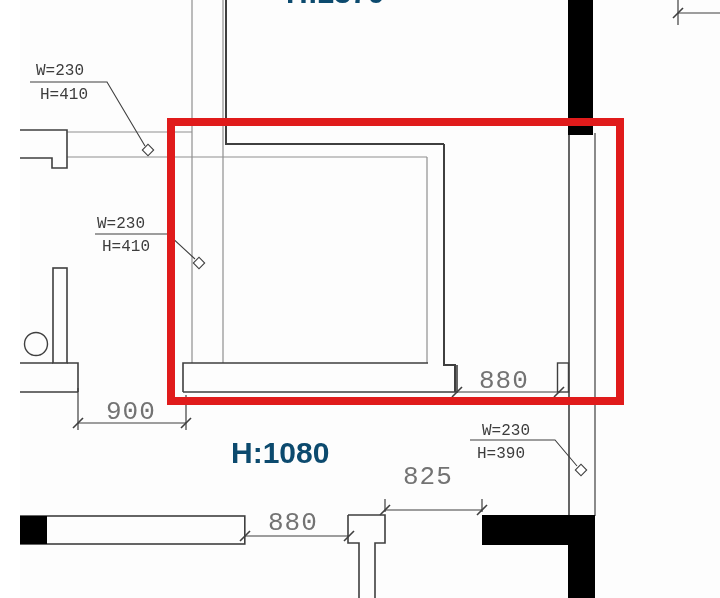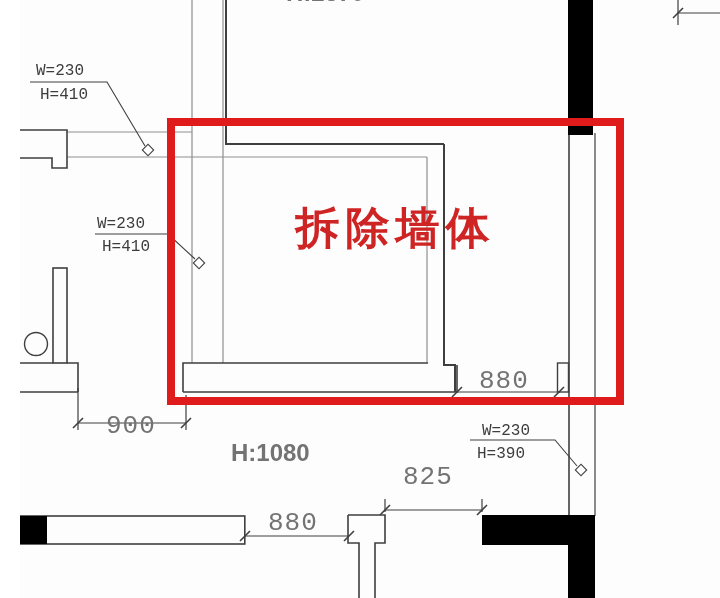--- a/index.html
+++ b/index.html
@@ -10,22 +10,22 @@
   #plan-svg{position:absolute;left:0;top:0;}
   .cad-label{
     position:absolute;color:#3d3d3d;font-family:"Liberation Mono",monospace;
     font-size:16px;line-height:16px;white-space:nowrap;
   }
   .cad-dim{
     position:absolute;color:#737373;font-family:"Liberation Mono",monospace;
     font-size:26px;line-height:24px;white-space:nowrap;letter-spacing:1px;
   }
   .cad-height{
-    position:absolute;color:#737373;font-family:"Liberation Sans",sans-serif;
-    font-size:24px;line-height:30px;font-weight:600;white-space:nowrap;
+    position:absolute;color:#0c4a6e;font-family:"Liberation Sans",sans-serif;
+    font-size:30px;line-height:30px;font-weight:600;white-space:nowrap;
   }
   #annotation{
     position:absolute;left:147px;top:198px;width:457px;text-align:center;
     color:#cf2424;font-family:"DejaVu Sans",sans-serif;font-weight:bold;
     font-size:44px;line-height:59px;letter-spacing:6px;white-space:nowrap;
   }
 </style>
 </head>
 <body>
 
@@ -113,24 +113,23 @@
 
   <div class="cad-label" style="left:16px;top:63px;">W=230</div>
   <div class="cad-label" style="left:20px;top:87px;">H=410</div>
 
   <div class="cad-label" style="left:77px;top:216px;">W=230</div>
   <div class="cad-label" style="left:82px;top:239px;">H=410</div>
 
   <div class="cad-label" style="left:462px;top:423px;">W=230</div>
   <div class="cad-label" style="left:457px;top:446px;">H=390</div>
 
-  <div class="cad-dim" style="left:86px;top:414px;">900</div>
+  <div class="cad-dim" style="left:86px;top:400px;">900</div>
   <div class="cad-dim" style="left:459px;top:369px;">880</div>
   <div class="cad-dim" style="left:248px;top:511px;">880</div>
   <div class="cad-dim" style="left:383px;top:465px;">825</div>
 
   <div class="cad-height" style="left:211px;top:438px;">H:1080</div>
 
   <div id="annotation">
-    <div>拆除墙体</div>
   </div>
 
 </div>
 
 </body></html>

